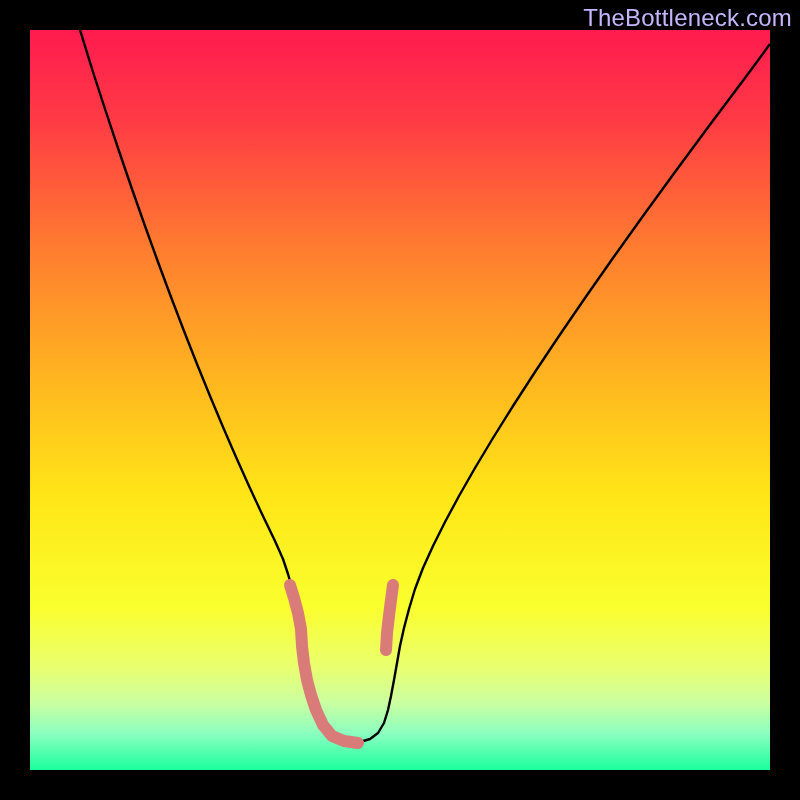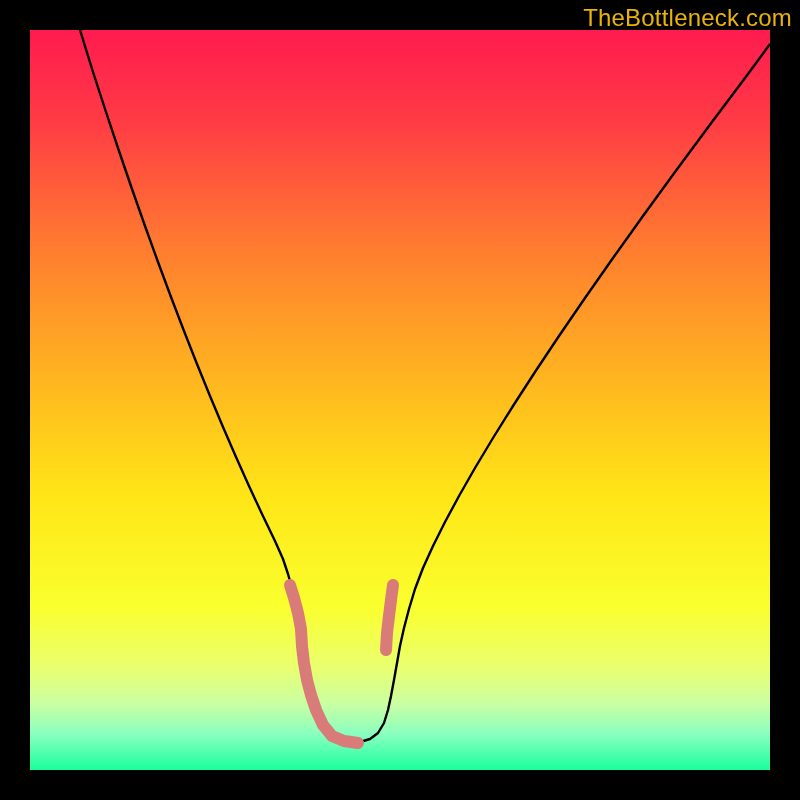--- a/index.html
+++ b/index.html
@@ -22,21 +22,21 @@
     left: 30px;
     top: 30px;
     width: 740px;
     height: 740px;
     overflow: hidden;
   }
   .watermark {
     position: absolute;
     top: 4px;
     right: 8px;
-    color: #eab308;
+    color: #c4b5fd;
     font-size: 24px;
     font-weight: 400;
     letter-spacing: 0.2px;
     z-index: 5;
   }
 </style>
 </head>
 <body>
 
 <div class="frame">

